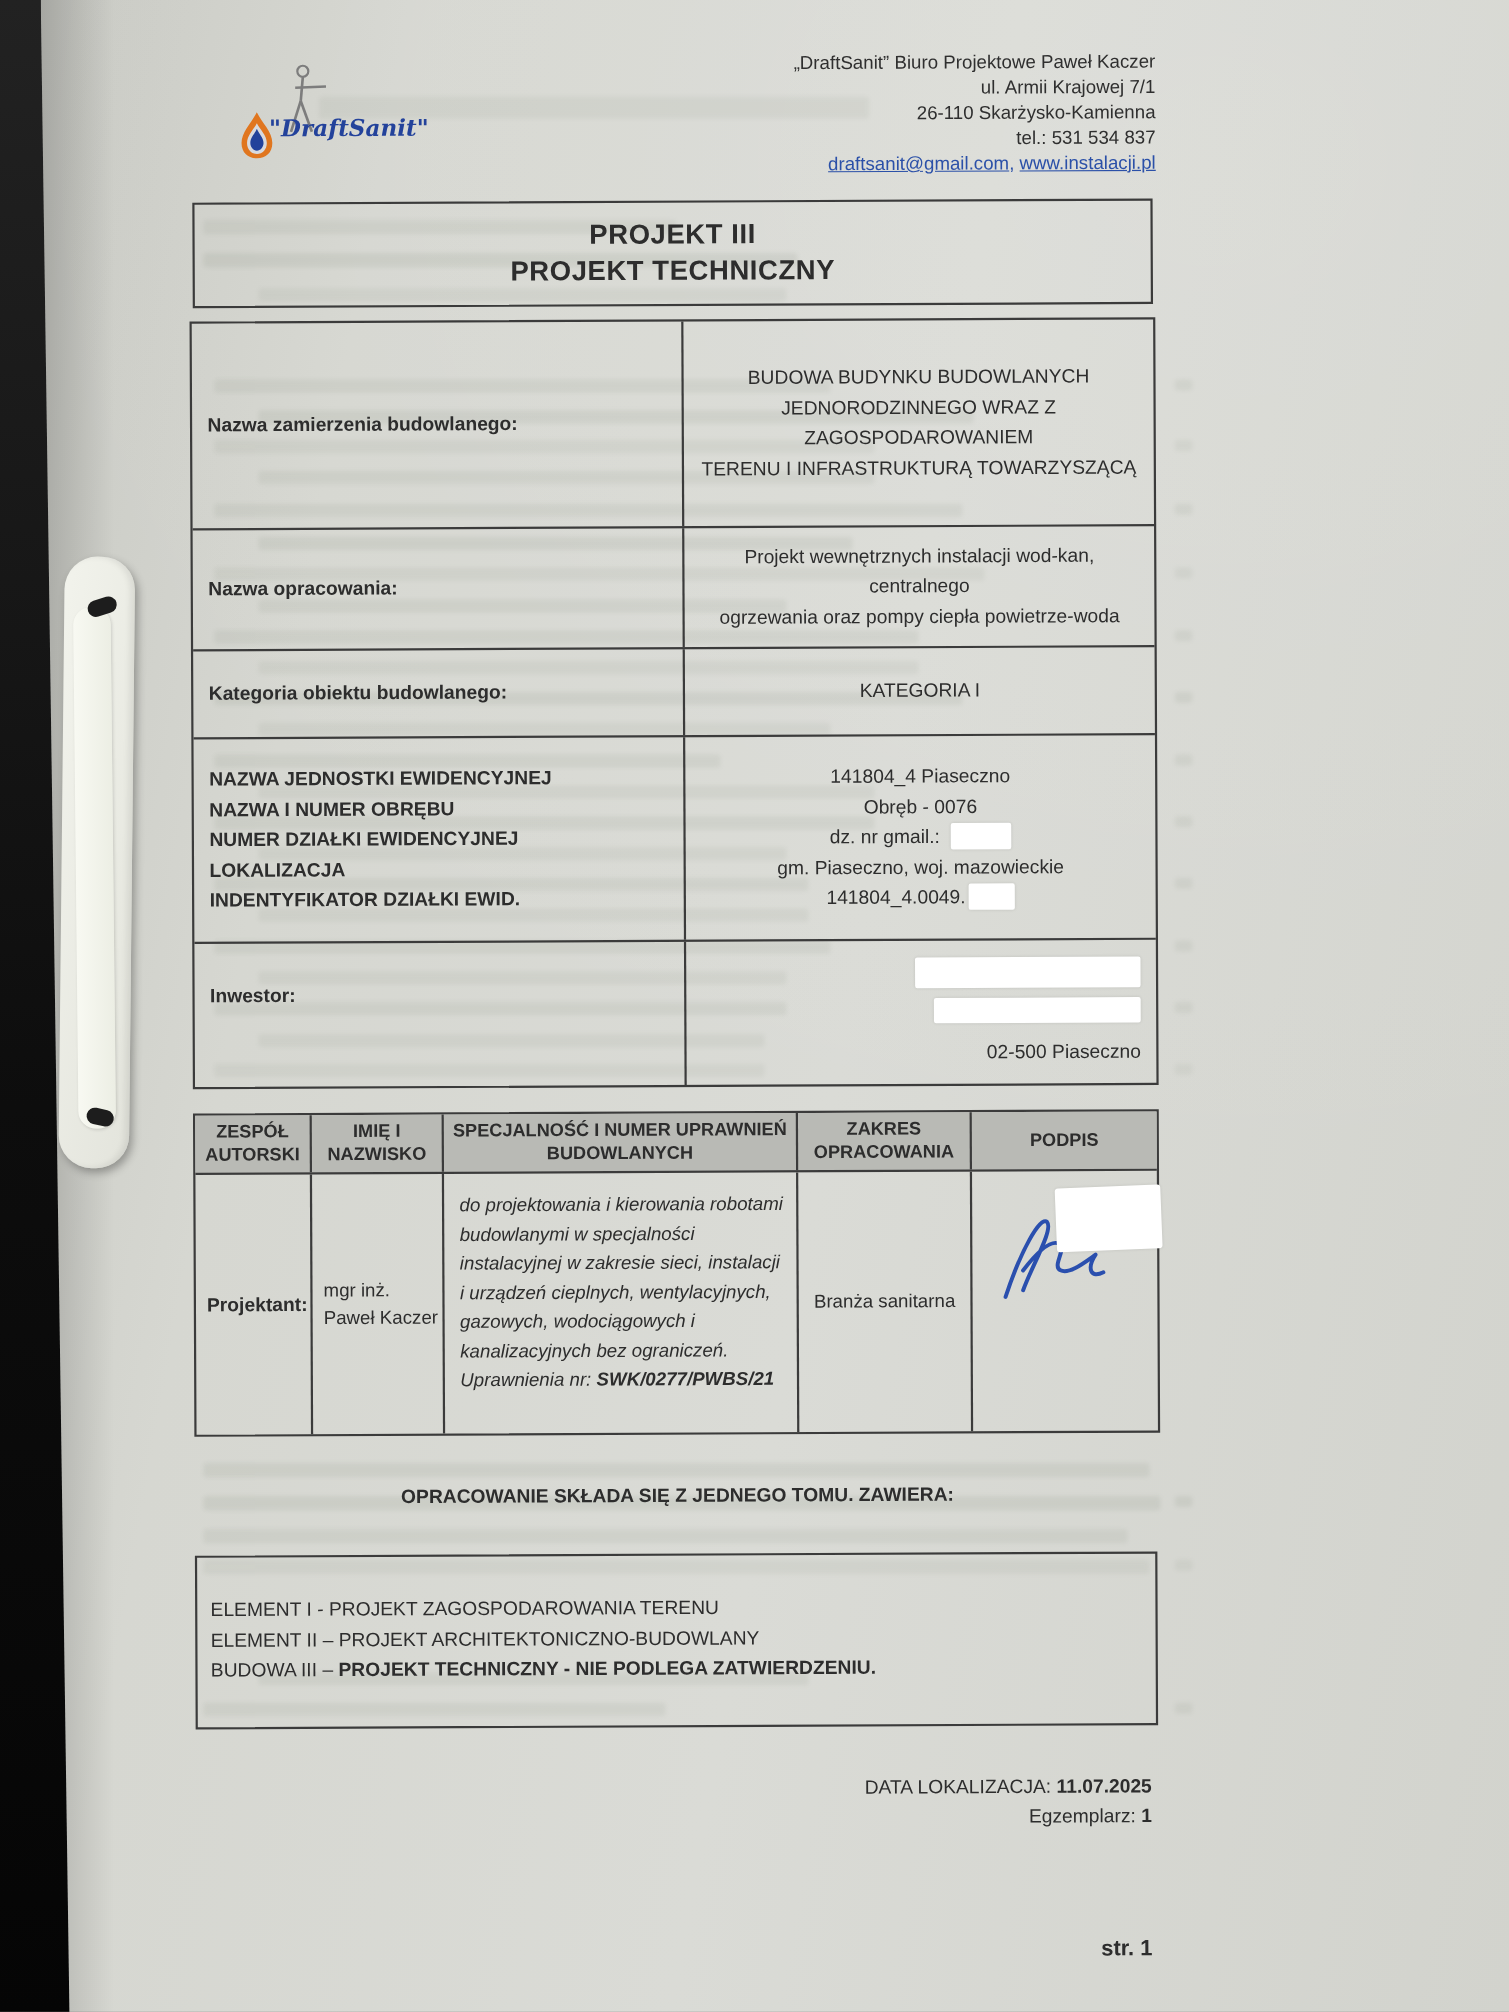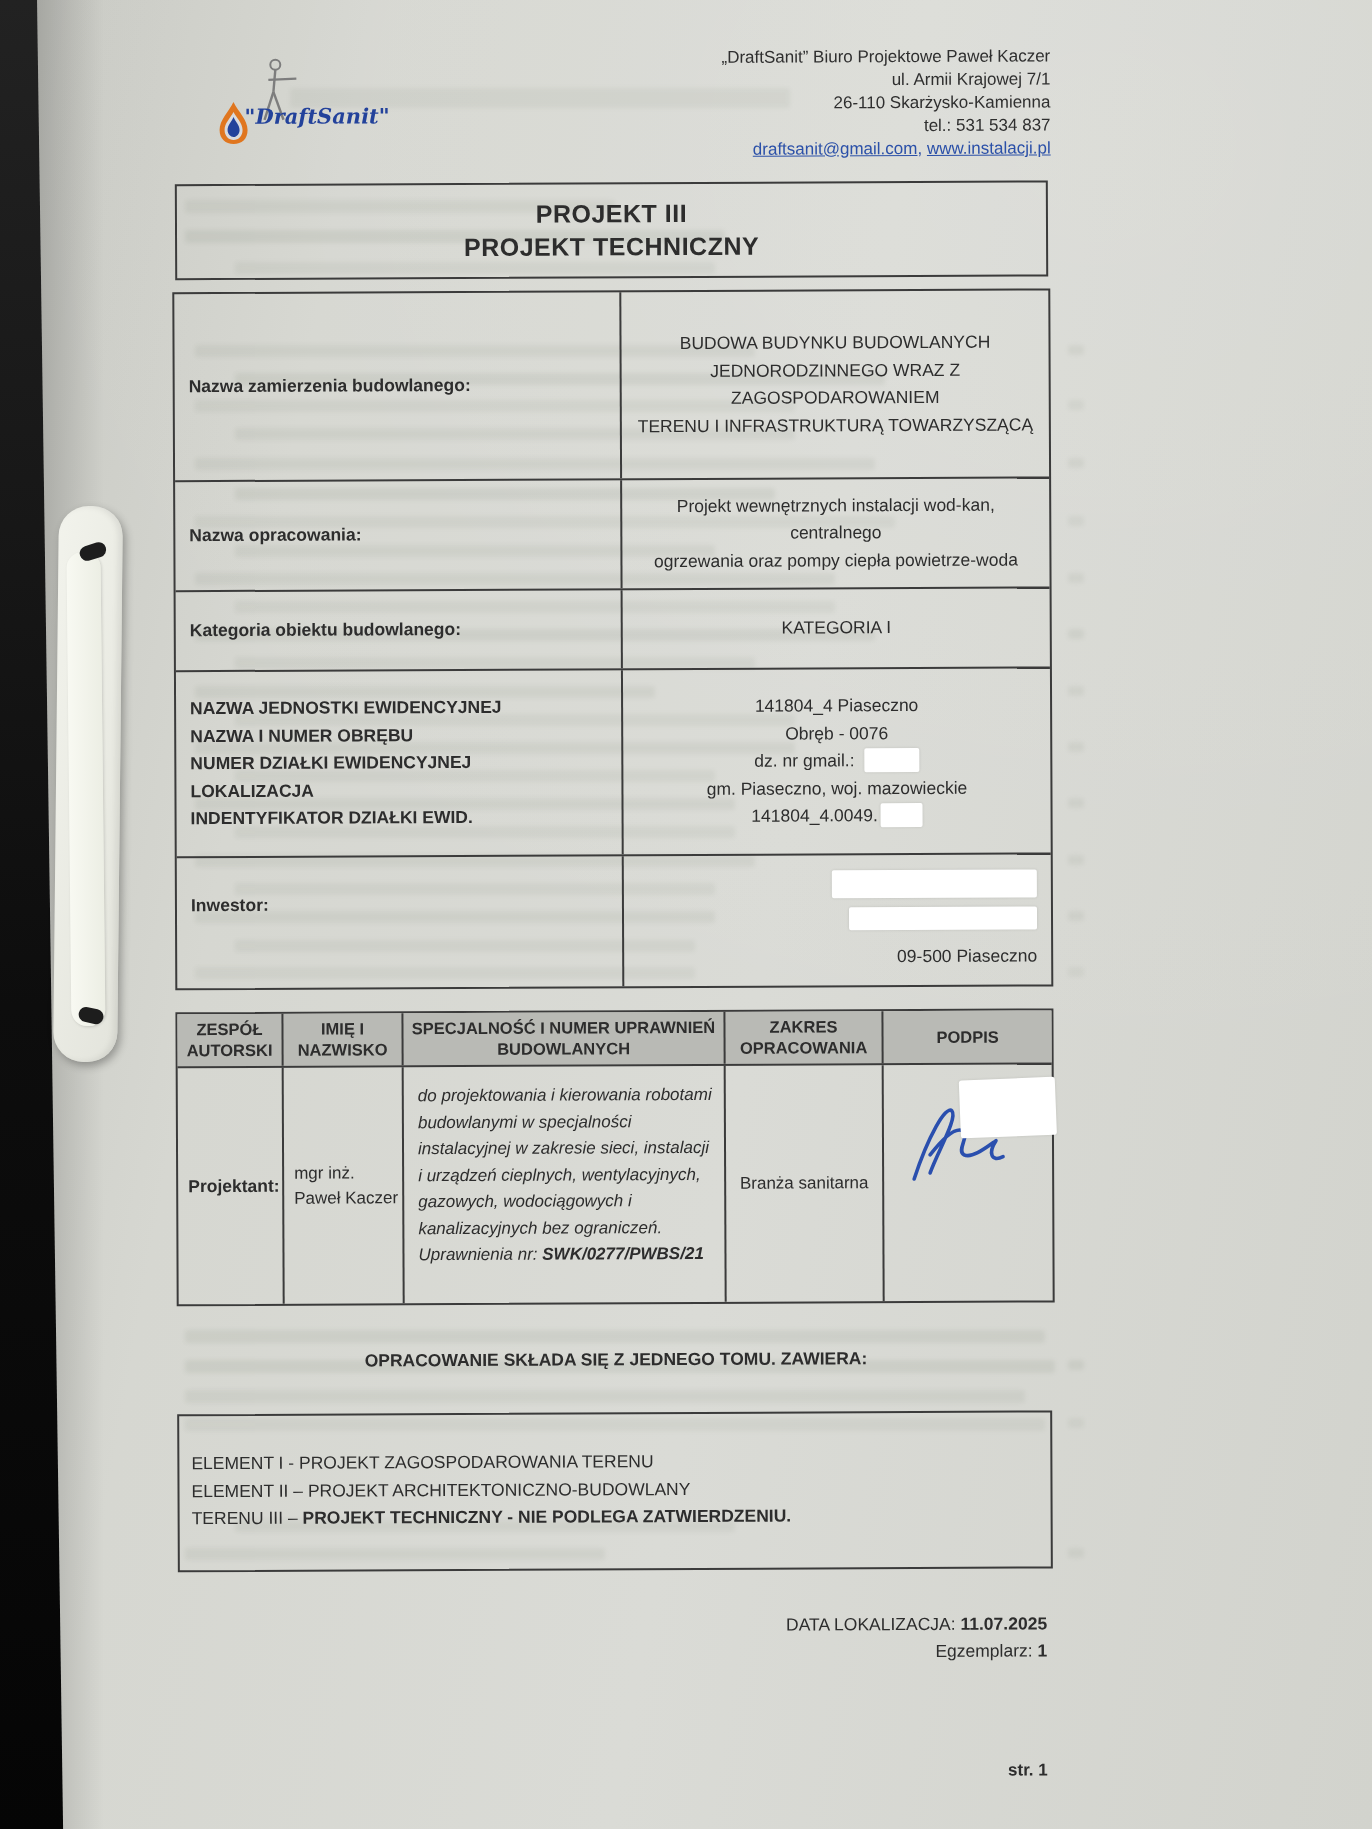--- a/index.html
+++ b/index.html
@@ -85,21 +85,21 @@
   .sign-patch{position:absolute;left:76px;top:14px;width:96px;height:58px;background:#ffffff;border-radius:3px;transform:rotate(-2deg);box-shadow:0 0 3px rgba(0,0,0,0.10);}
   
   .summary-heading{position:absolute;left:175px;top:1349px;width:878px;text-align:center;font-weight:bold;font-size:17.5px;}
   .elements-box{
     position:absolute;left:175px;top:1412px;width:875px;height:158px;
     border:2px solid #3b3b3b;box-sizing:border-box;
     padding:34px 0 0 12px;font-size:17.5px;line-height:27.5px;
   }
   
   .footer-meta{position:absolute;right:328px;top:1612px;text-align:right;font-size:17.5px;line-height:27px;}
-  .page-number{position:absolute;right:328px;top:1762px;font-size:17px;font-weight:bold;}
+  .page-number{position:absolute;right:328px;top:1762px;font-size:20px;font-weight:bold;}
   
   .binder{
     position:absolute;left:56px;top:506px;width:64px;height:556px;z-index:3;
     border-radius:30px;transform:rotate(0.6deg);
     background:linear-gradient(100deg,#f2f3ec,#e3e4dc);
     box-shadow:3px 4px 8px rgba(0,0,0,0.30), inset -4px 0 6px rgba(0,0,0,0.08);
   }
   .binder-tongue{
     position:absolute;left:13px;top:46px;width:34px;height:474px;
     background:linear-gradient(90deg,#f8f9f2,#eceee4);border-radius:16px;
@@ -234,21 +234,21 @@
             <div><span>dz. nr gmail.: </span><span class="redact redact-inline"></span></div>
             <div>gm. Piaseczno, woj. mazowieckie</div>
             <div><span>141804_4.0049.</span><span class="redact redact-inline2"></span></div>
           </div>
         </div>
         <div class="itr r5">
           <div class="lc lc-top">Inwestor:</div>
           <div class="vc vc-right">
             <div class="redact redact-b1"></div>
             <div class="redact redact-b2"></div>
-            <div>09-500 Piaseczno</div>
+            <div>02-500 Piaseczno</div>
           </div>
         </div>
       </div>
 
       <div class="team-table">
         <div class="th-row">
           <div class="tc c1">ZESPÓŁ AUTORSKI</div>
           <div class="tc c2">IMIĘ I NAZWISKO</div>
           <div class="tc c3">SPECJALNOŚĆ I NUMER UPRAWNIEŃ BUDOWLANYCH</div>
           <div class="tc c4">ZAKRES OPRACOWANIA</div>
@@ -271,21 +271,21 @@
             </svg>
             <div class="sign-patch"></div>
           </div>
         </div>
       </div>
 
       <div class="summary-heading">OPRACOWANIE SKŁADA SIĘ Z JEDNEGO TOMU. ZAWIERA:</div>
       <div class="elements-box">
         <div><span>ELEMENT I - PROJEKT ZAGOSPODAROWANIA TERENU</span><b></b></div>
         <div><span>ELEMENT II – PROJEKT ARCHITEKTONICZNO-BUDOWLANY</span><b></b></div>
-        <div><span>TERENU III – </span><b>PROJEKT TECHNICZNY - NIE PODLEGA ZATWIERDZENIU.</b></div>
+        <div><span>BUDOWA III – </span><b>PROJEKT TECHNICZNY - NIE PODLEGA ZATWIERDZENIU.</b></div>
       </div>
 
       <div class="footer-meta">
         <div><span>DATA LOKALIZACJA: </span><b>11.07.2025</b></div>
         <div><span>Egzemplarz: </span><b>1</b></div>
       </div>
       <div class="page-number">str. 1</div>
 
     </div>
   </div>

